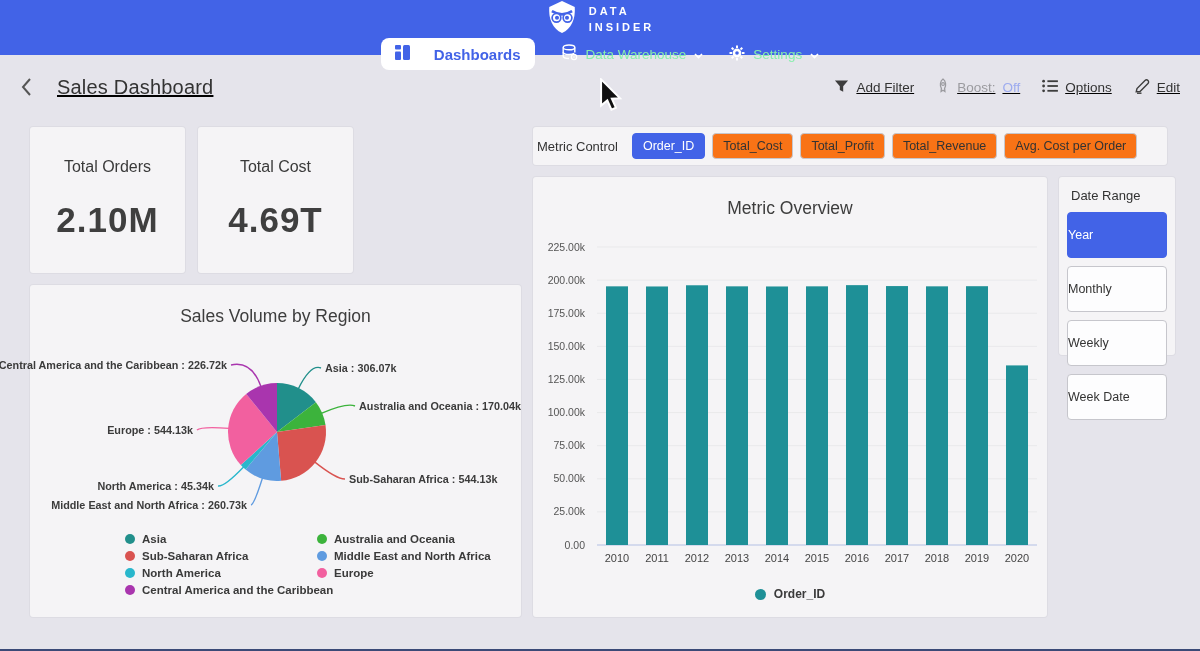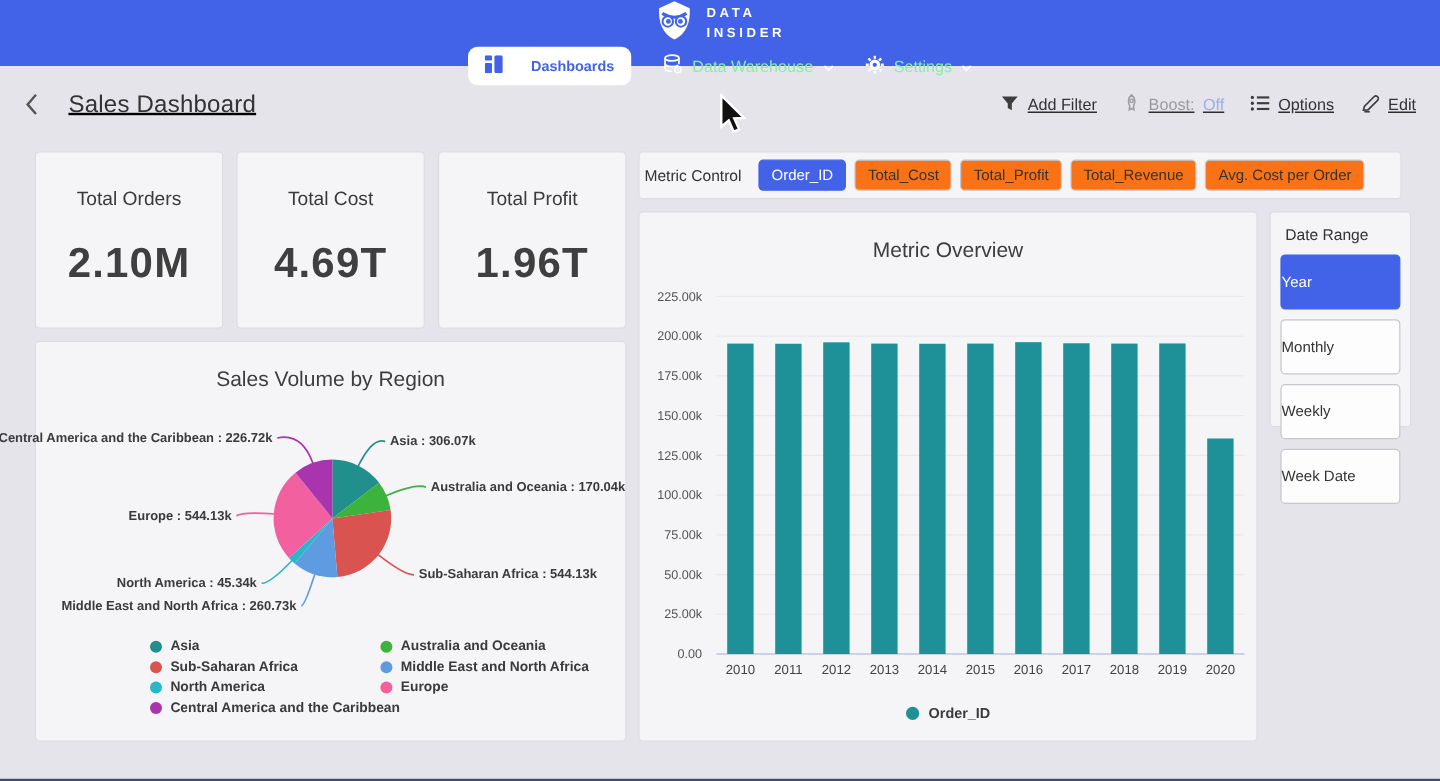--- a/index.html
+++ b/index.html
@@ -6,21 +6,21 @@
   .app{position:relative;width:1200px;height:651px;background:#e5e4eb;overflow:hidden;
        font-family:"Liberation Sans",sans-serif;border-bottom:2px solid #3b4a77;box-sizing:border-box;}
 
   
   .topbar{position:absolute;top:0;left:0;width:100%;height:55px;background:#4263e7;
           display:flex;align-items:center;justify-content:space-between;padding:0 30px;box-sizing:border-box;flex-direction:column;}
   .brand{display:flex;align-items:center;gap:11px;}
   .brand-text{color:#fff;font-size:11px;font-weight:bold;letter-spacing:3px;line-height:1.5;}
   .nav-right{display:flex;align-items:center;gap:26px;}
   .nav-pill{display:flex;align-items:center;gap:24px;background:#fff;color:#4263e7;
-            border-radius:8px;padding:7px 14px;font-size:12px;font-weight:bold;cursor:pointer;}
+            border-radius:8px;padding:7px 14px;font-size:15px;font-weight:bold;cursor:pointer;}
   .nav-item{display:flex;align-items:center;gap:8px;color:#86efac;font-size:13.5px;font-weight:500;cursor:pointer;}
 
   
   .page-header{position:absolute;top:55px;left:0;width:100%;height:64px;display:flex;
                align-items:center;padding:0 20px;box-sizing:border-box;text-decoration:underline;}
   .back-btn{display:flex;align-items:center;margin-right:24px;cursor:pointer;}
   .page-title{font-size:20px;font-weight:500;color:#333;letter-spacing:.2px;}
   .header-actions{margin-left:auto;display:flex;align-items:center;gap:22px;}
   .action-item{display:flex;align-items:center;gap:7px;font-size:13.5px;font-weight:500;color:#333;cursor:pointer;}
   .boost-label{color:#9b9b9f;}
@@ -197,24 +197,20 @@
     </div>
   </div>
 
   <div class="panel kpi" style="left:30px">
     <div class="kpi-label">Total Orders</div>
     <div class="kpi-value">2.10M</div>
   </div>
   <div class="panel kpi" style="left:198px">
     <div class="kpi-label">Total Cost</div>
     <div class="kpi-value">4.69T</div>
-  </div>
-  <div class="panel kpi" style="left:366px">
-    <div class="kpi-label">Total Profit</div>
-    <div class="kpi-value">1.96T</div>
   </div>
 
   <div class="panel metric-bar">
     <span class="metric-label">Metric Control</span>
     <button class="chip selected">Order_ID</button>
     <button class="chip">Total_Cost</button>
     <button class="chip">Total_Profit</button>
     <button class="chip">Total_Revenue</button>
     <button class="chip">Avg. Cost per Order</button>
   </div>

